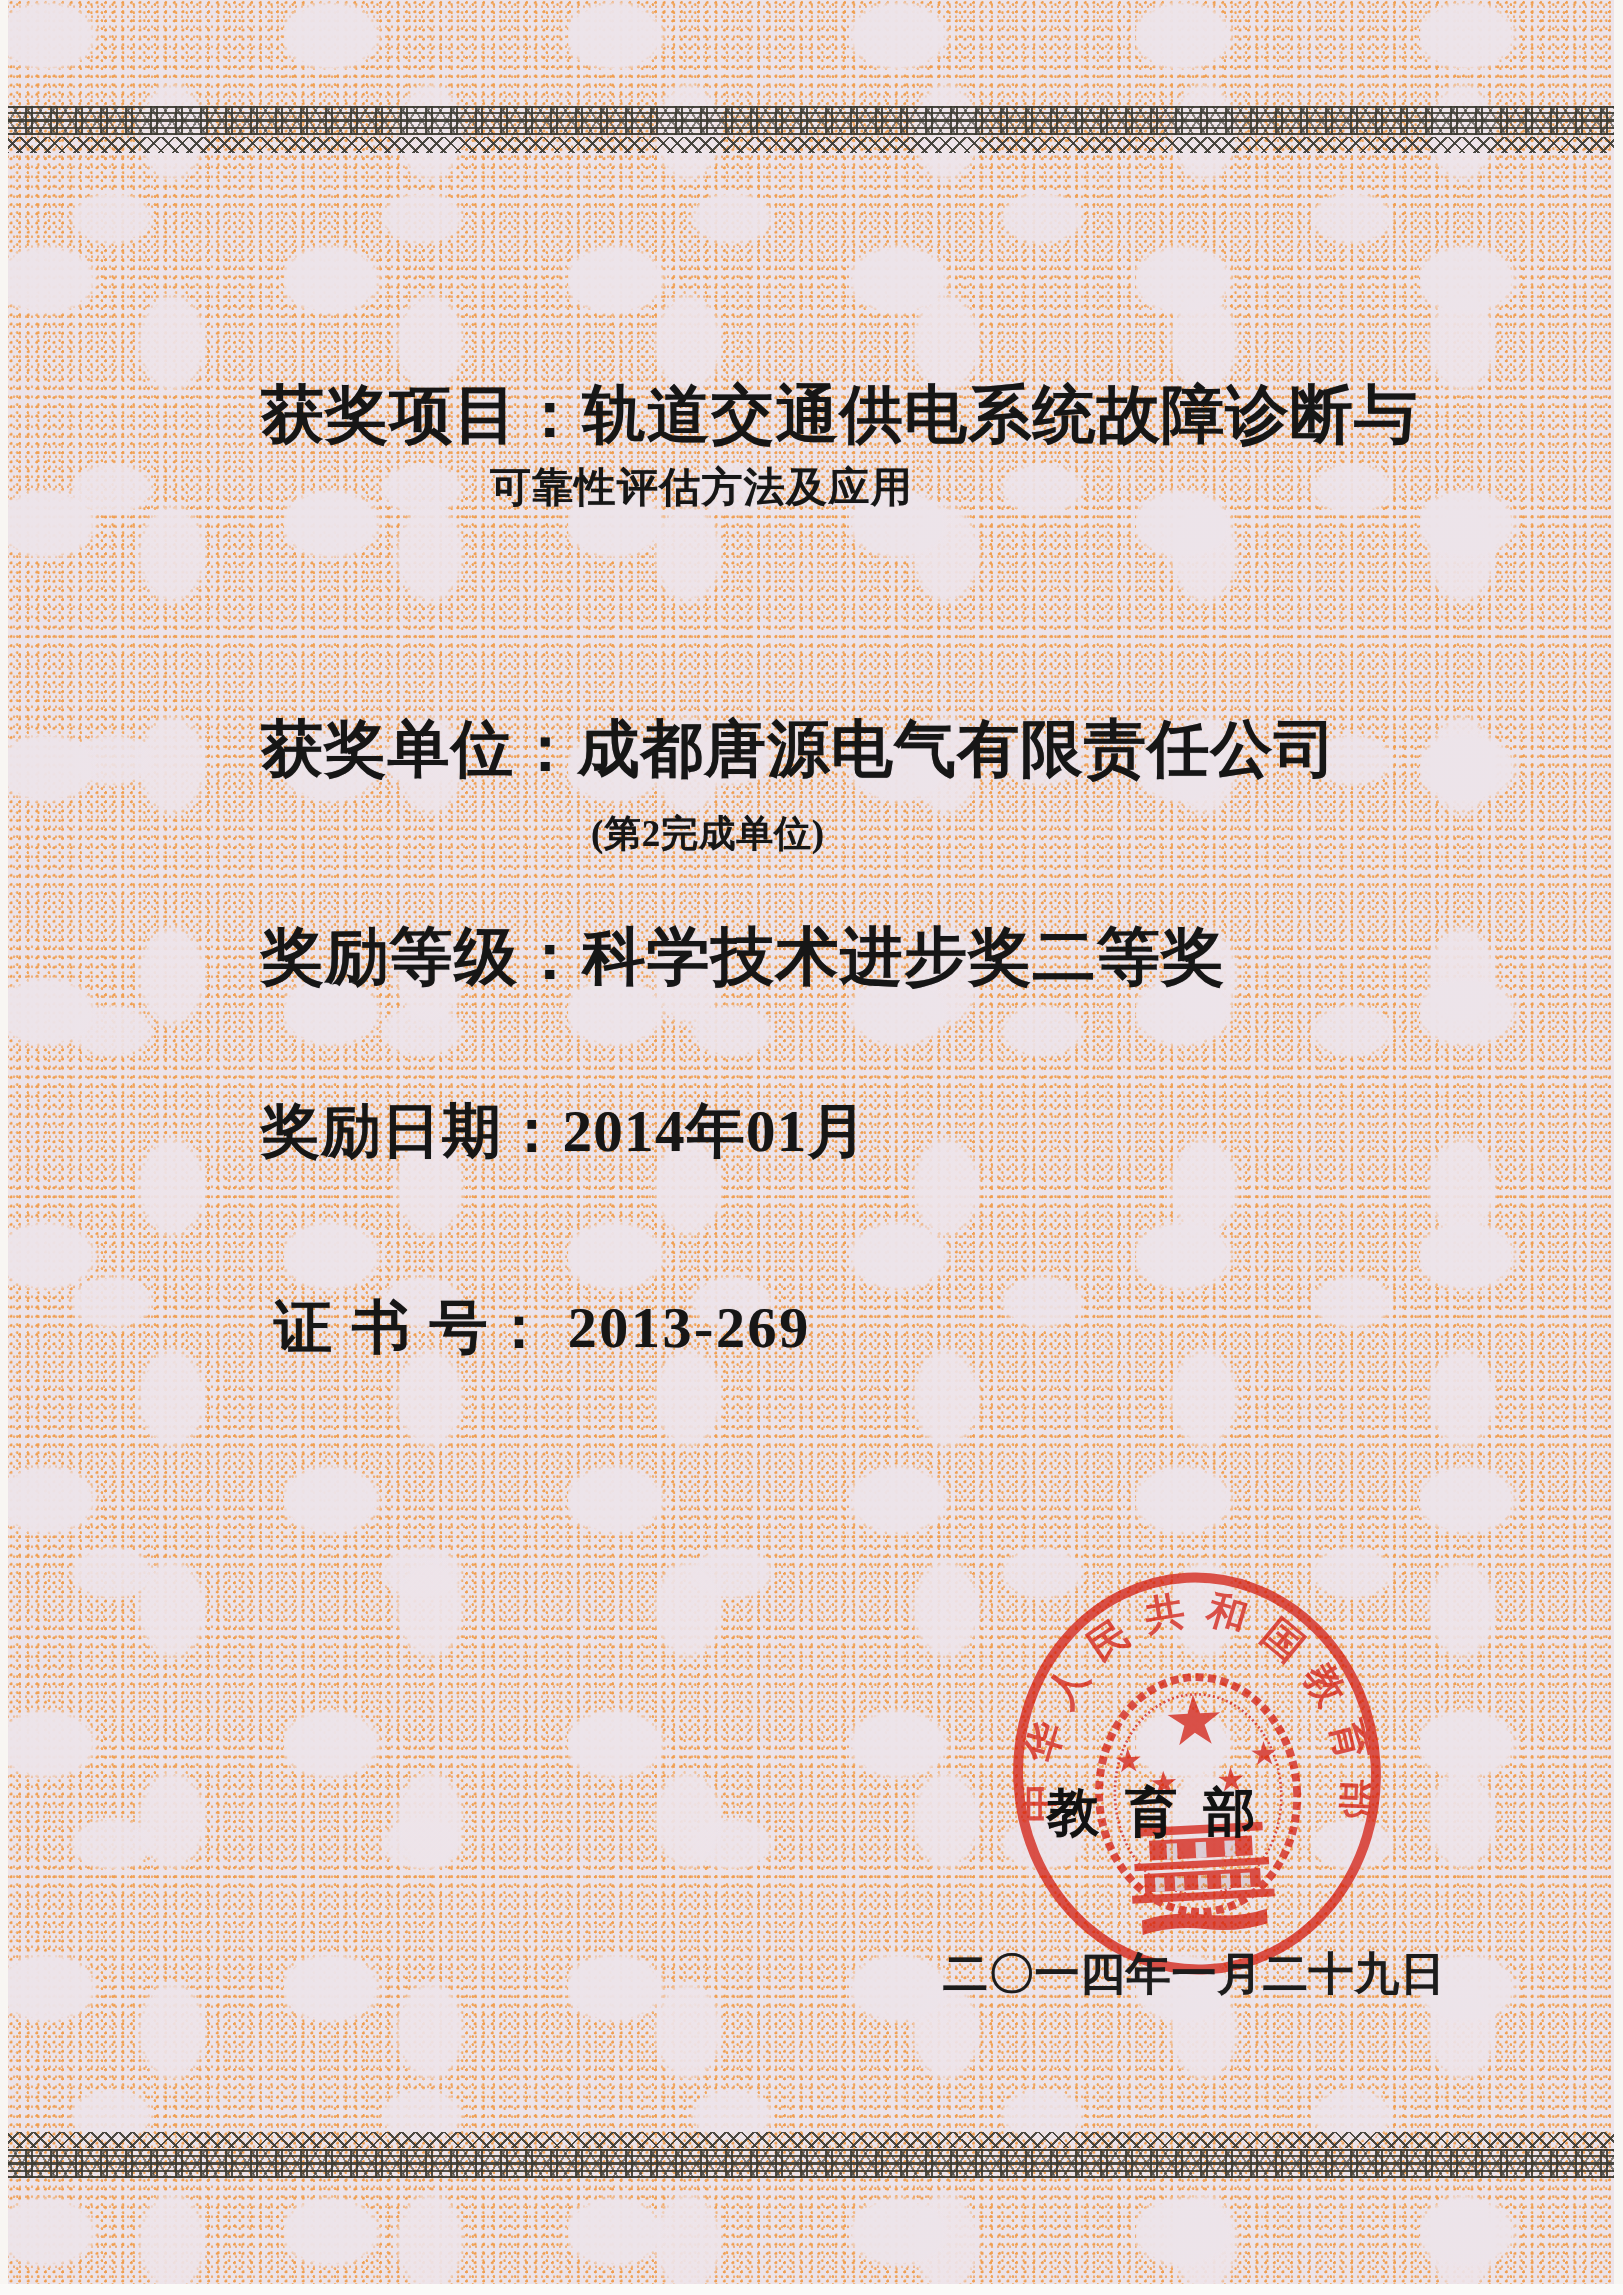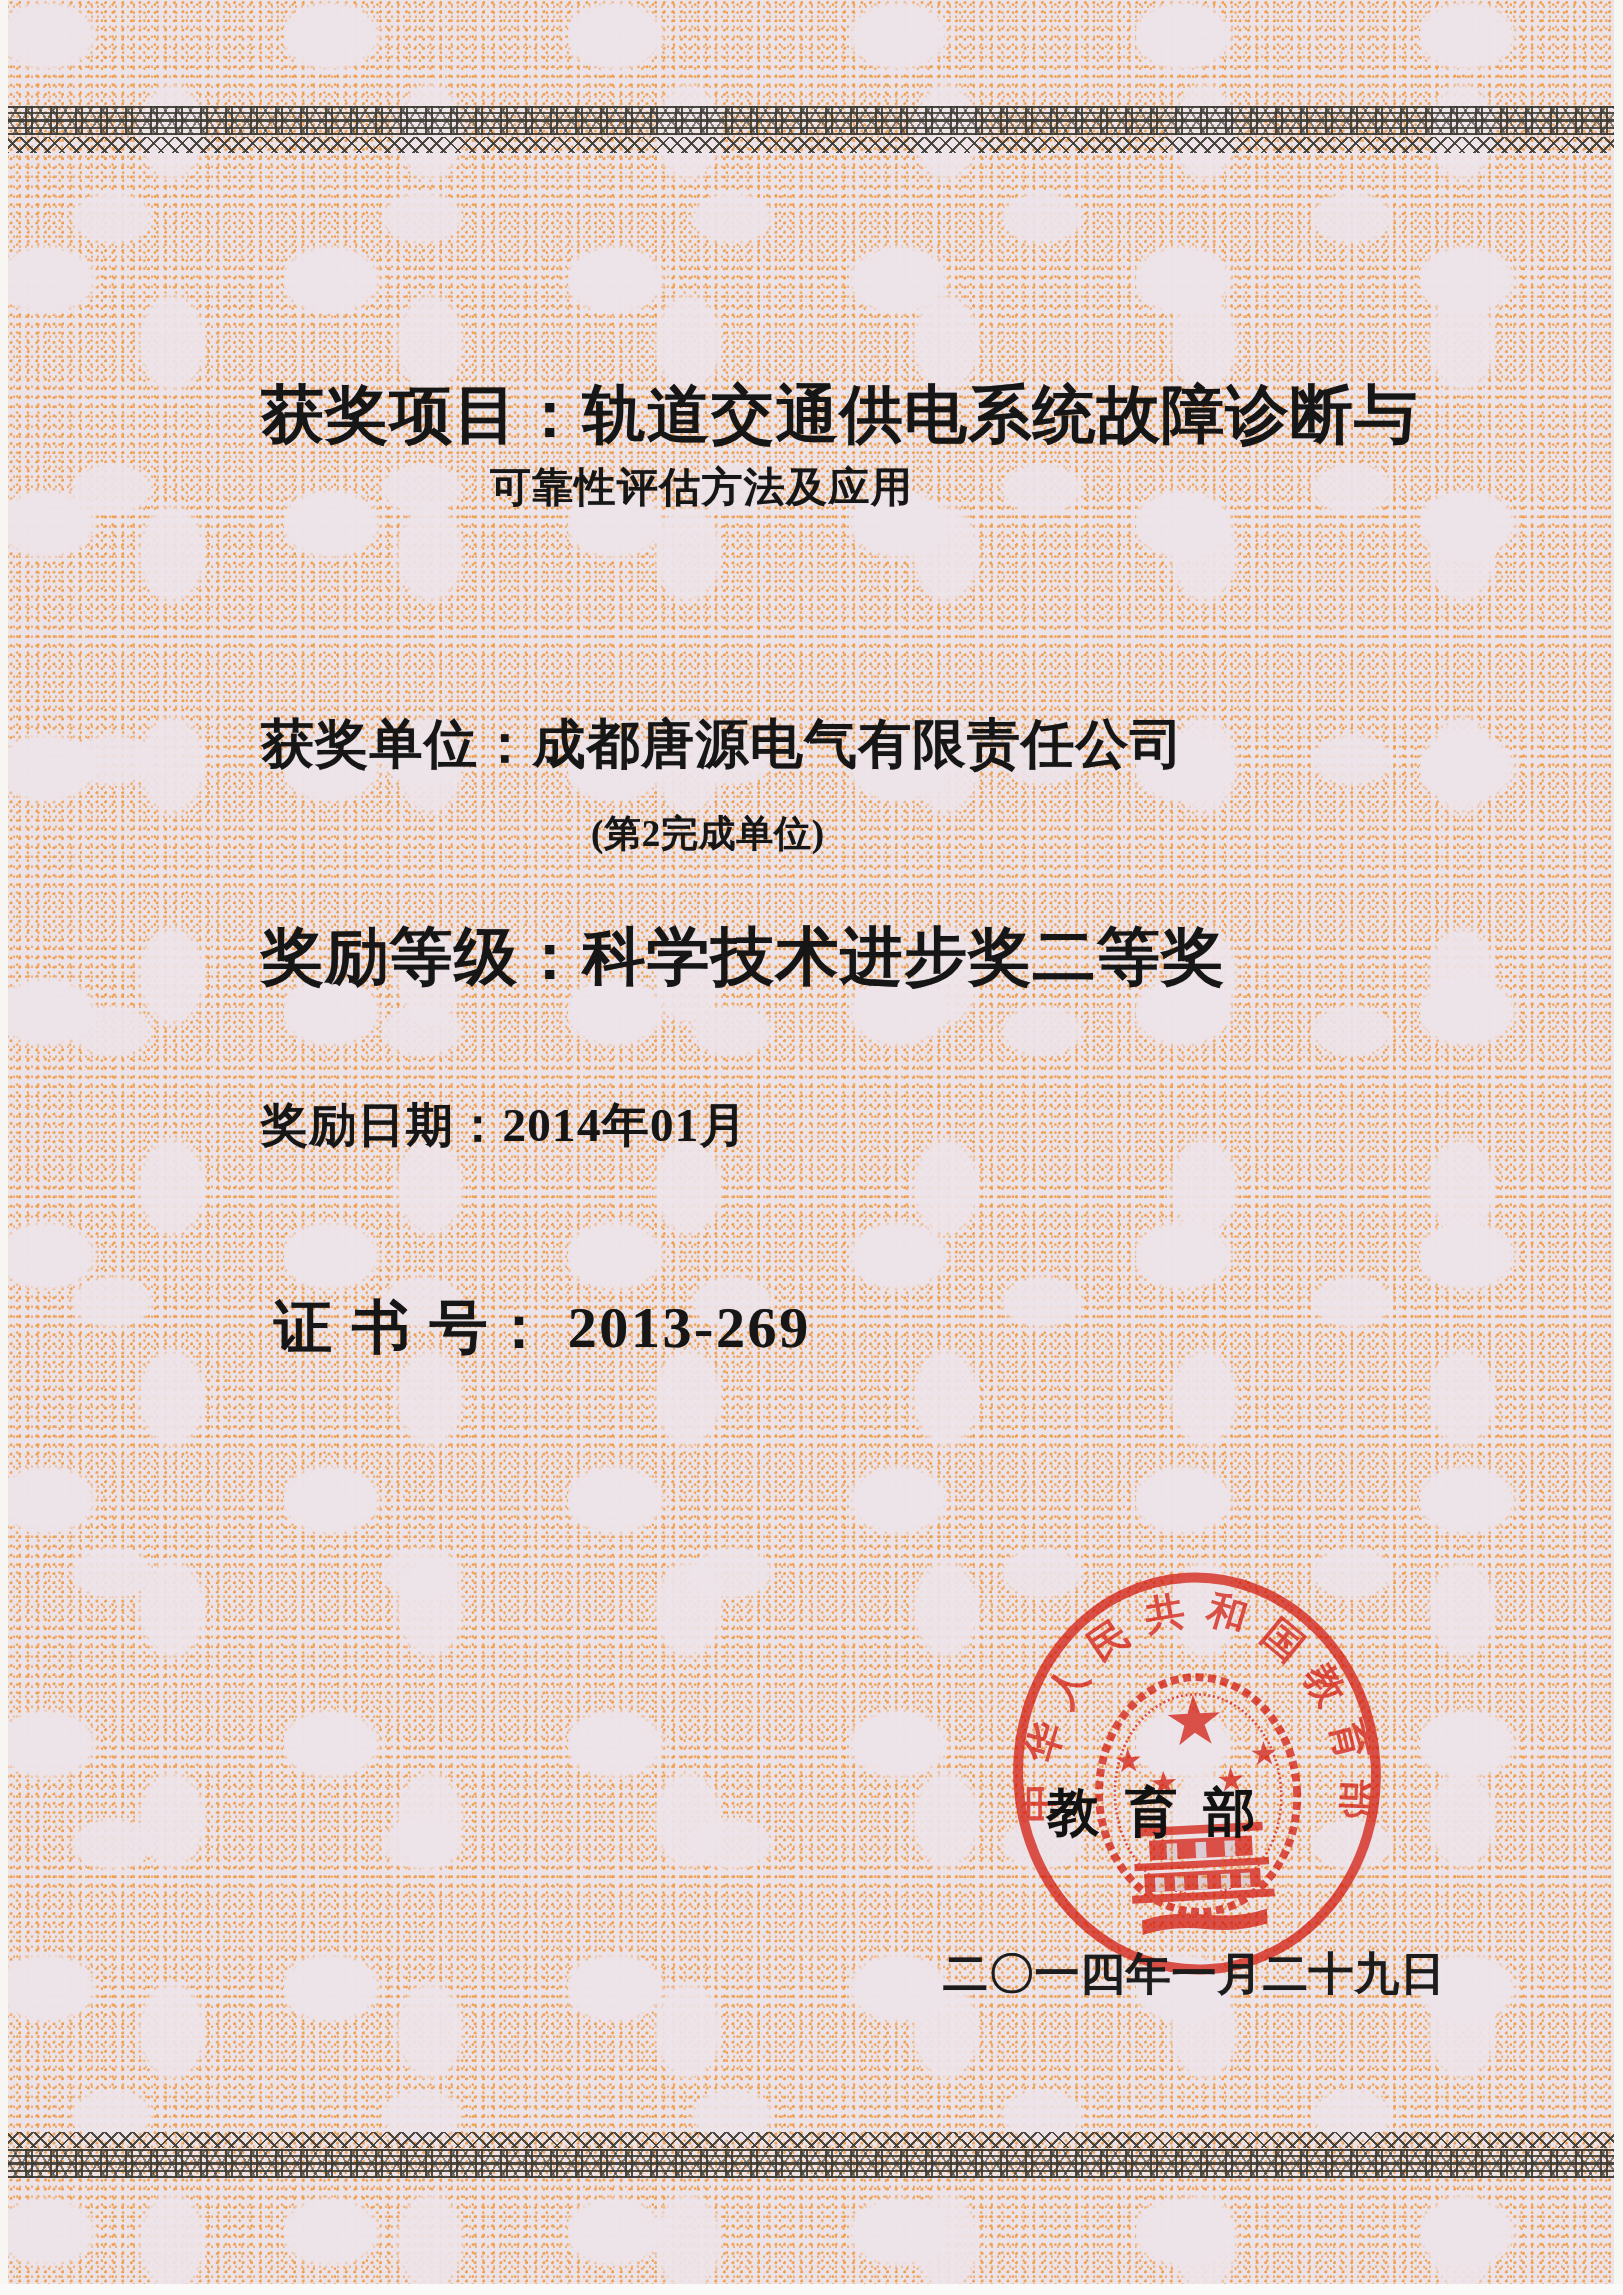--- a/index.html
+++ b/index.html
@@ -84,26 +84,26 @@
 <body>
 
 <div class="page">
 
   <div class="band band-ornament" style="top:106px;"></div>
   <div class="band band-diamonds" style="top:137px;"></div>
 
   <div class="txt" style="left:261px;top:384px;font-size:63px;">获奖项目：轨道交通供电系统故障诊断与</div>
   <div class="txt" style="left:490px;top:467px;font-size:41px;">可靠性评估方法及应用</div>
 
-  <div class="txt" style="left:261px;top:718px;font-size:53px;">获奖单位：成都唐源电气有限责任公司</div>
+  <div class="txt" style="left:261px;top:718px;font-size:62px;">获奖单位：成都唐源电气有限责任公司</div>
   <div class="txt" style="left:591px;top:815px;font-size:37px;letter-spacing:0.7px;">(第2完成单位)</div>
 
   <div class="txt" style="left:261px;top:926px;font-size:63px;">奖励等级：科学技术进步奖二等奖</div>
 
-  <div class="txt" style="left:261px;top:1102px;font-size:47px;">奖励日期：2014年01月</div>
+  <div class="txt" style="left:261px;top:1102px;font-size:59px;">奖励日期：2014年01月</div>
 
   <div class="txt" style="left:274px;top:1299px;font-size:58px;letter-spacing:2.6px;">证 书 号： 2013-269</div>
 
   <div class="seal">
     <svg viewBox="0 0 600 640" xmlns="http://www.w3.org/2000/svg" xmlns:xlink="http://www.w3.org/1999/xlink">
       <defs>
         <path id="st" d="M0,-40 L9,-12.4 L38,-12.4 L14.6,4.7 L23.5,32.4 L0,15.3 L-23.5,32.4 L-14.6,4.7 L-38,-12.4 L-9,-12.4 Z"></path>
         <path id="sealArc" d="M 80 390 A 222 262 0 1 1 520 390" fill="none"></path>
       </defs>
       <g opacity="0.9">

